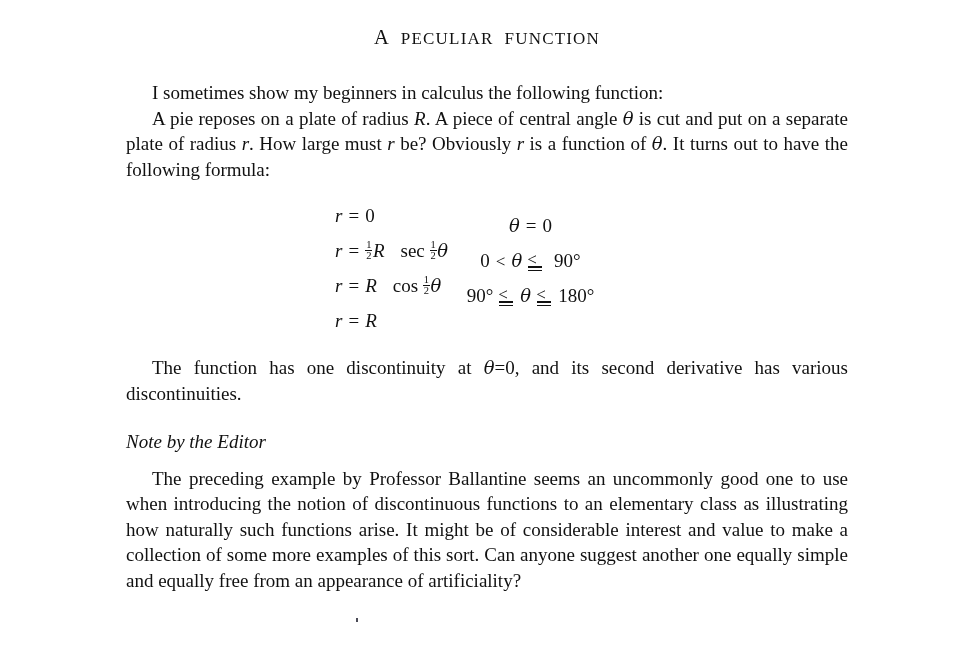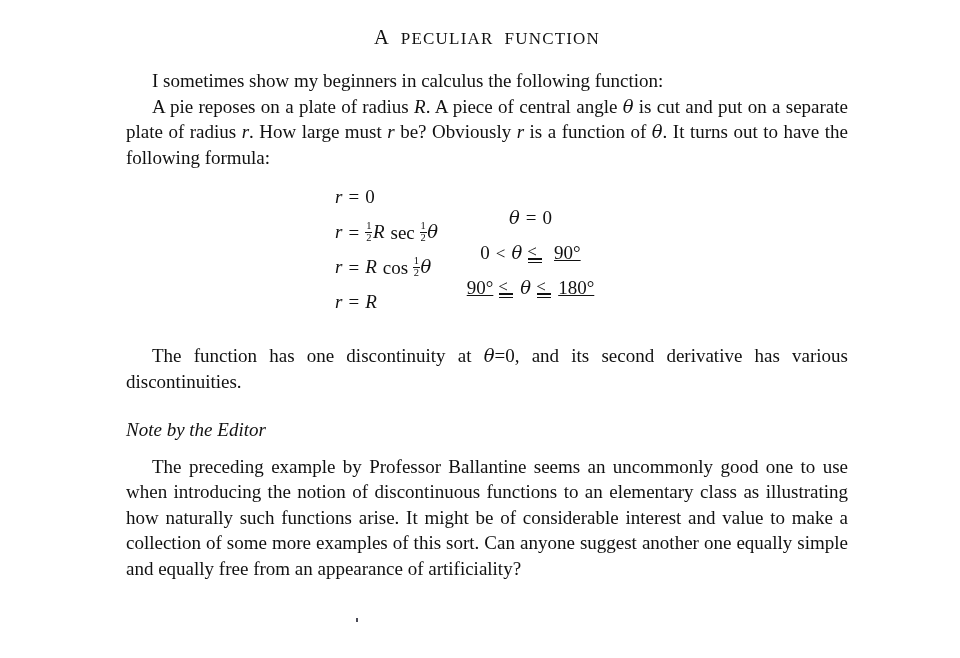--- a/index.html
+++ b/index.html
@@ -65,21 +65,21 @@
     font-size: 19px;
     line-height: 25.6px;
     text-align: justify;
     text-justify: inter-word;
     margin: 0;
   }
   .para.first-line-indent { text-indent: 26px; }
   .para .nojust { display: block; text-align: left; }
 
   .p-lead {
-    margin-top: 16px;
+    margin-top: 28px;
   }
   .p-body {
     margin-top: 0;
   }
 
   em.math {
     font-style: italic;
     font-family: "Liberation Serif", "DejaVu Serif", serif;
   }
   .gk {
@@ -88,21 +88,21 @@
     font-size: 18px;
   }
 
   
   .formulas {
     margin-top: 16px;
     width: 722px;
   }
   .frow {
     display: flex;
-    align-items: flex-start;
+    align-items: center;
     height: 35px;
     font-size: 19px;
   }
   .fleft {
     width: 235px;
     padding-left: 209px;
     box-sizing: border-box;
     white-space: nowrap;
   }
   .fright {
@@ -111,20 +111,21 @@
     padding-right: 148px;
     white-space: nowrap;
     margin-top: 21px;
   }
   .fleft em, .fright em { font-style: italic; }
   .op { display: inline-block; padding: 0 6px; }
   .func {
     font-style: normal;
     display: inline-block;
     padding-left: 6px;
+    margin-left: 10px;
   }
 
   
   .half {
     display: inline-block;
     vertical-align: -0.18em;
     font-size: 10.5px;
     line-height: 0.98;
     text-align: center;
     font-style: normal;
@@ -158,21 +159,21 @@
   }
   .leqq .b1 { bottom: 4.5px; }
   .leqq .b2 { bottom: 1px; }
 
   .lt {
     display: inline-block;
     margin: 0 6px;
     font-size: 17px;
   }
 
-  .deg { font-style: normal; text-decoration: underline; }
+  .deg { font-style: normal; }
 
   
   .note-heading {
     text-align: left;
     font-style: italic;
     font-size: 19px;
     line-height: 25px;
     margin-top: 22px;
   }
 

